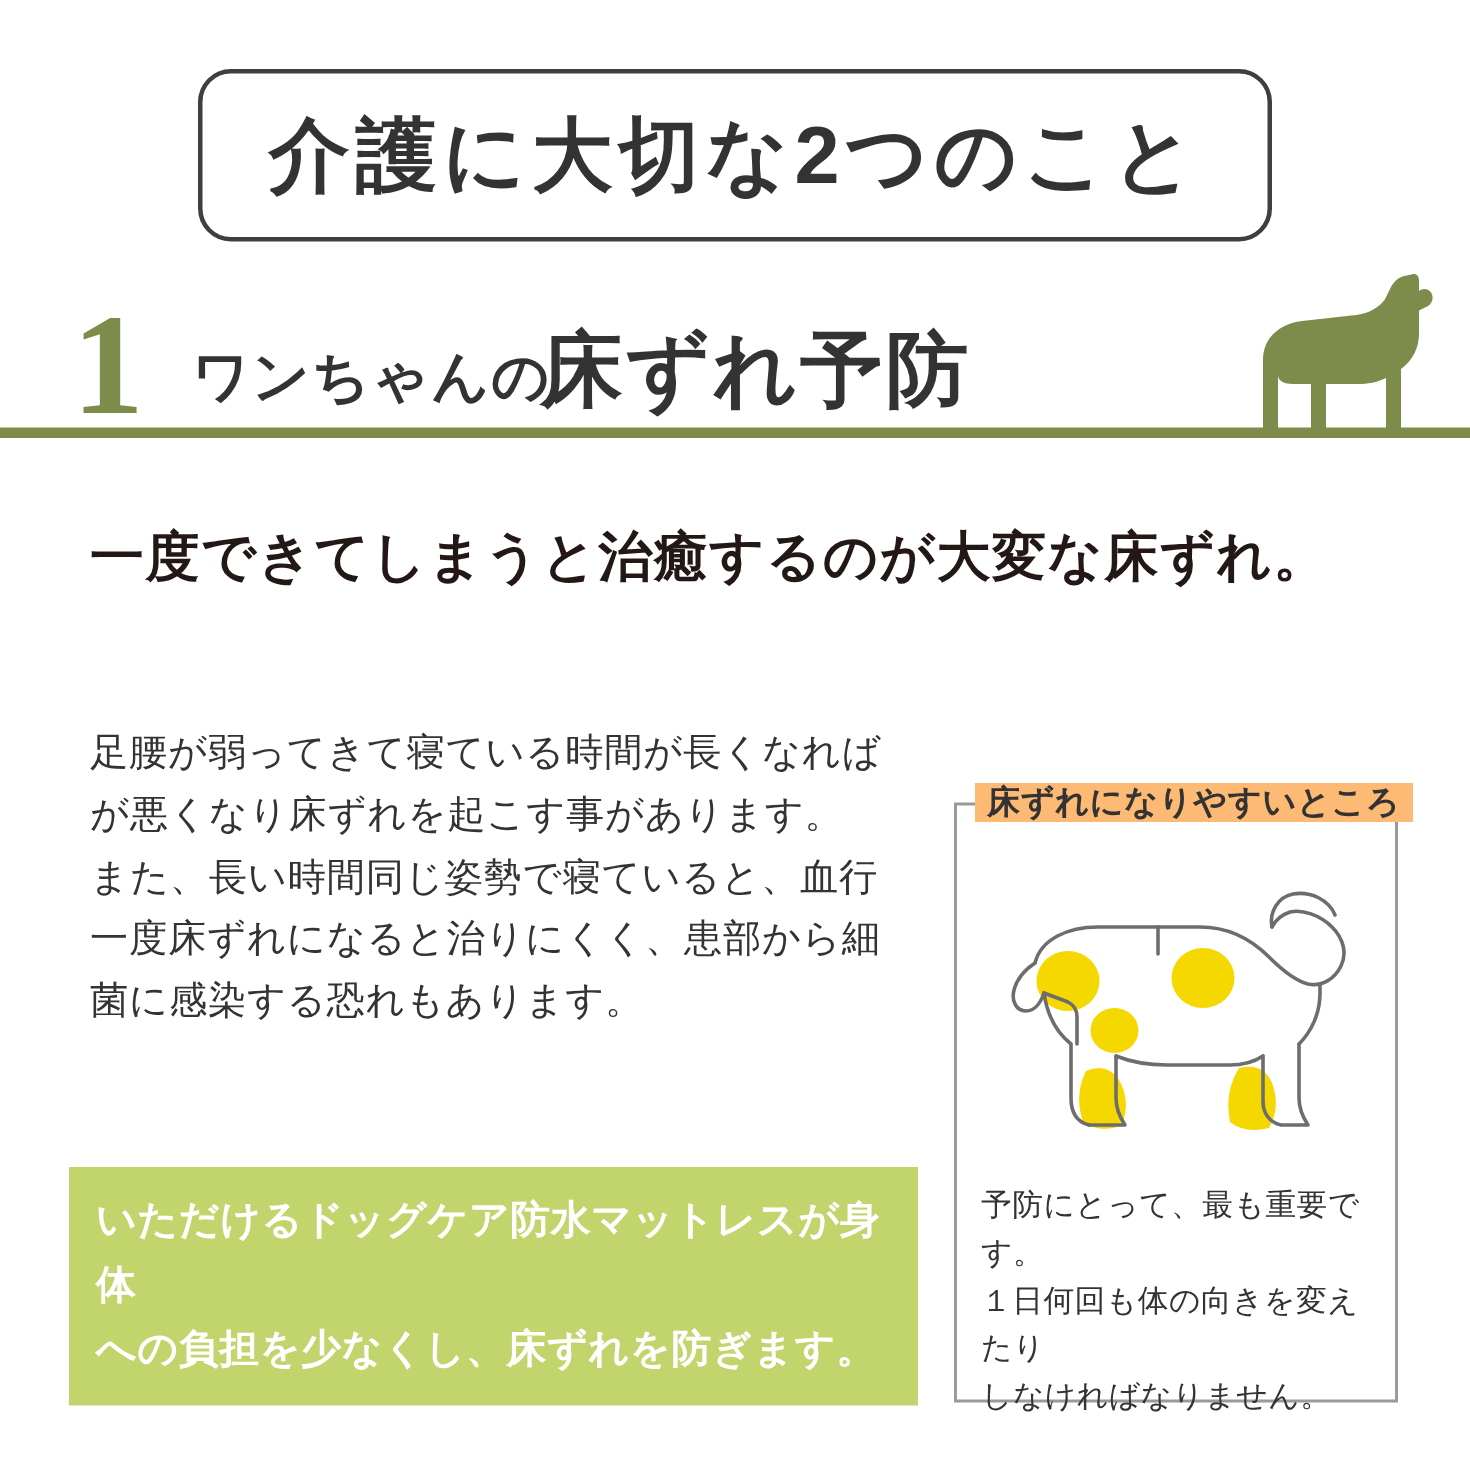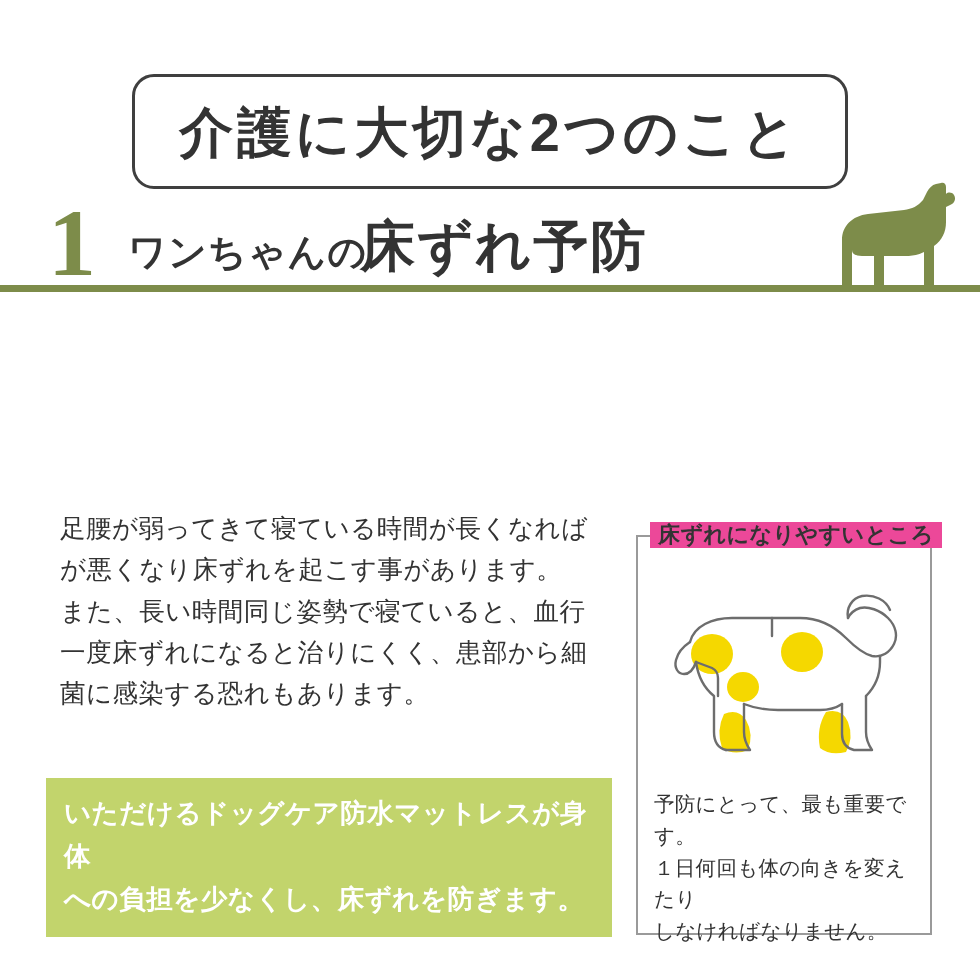--- a/index.html
+++ b/index.html
@@ -22,21 +22,20 @@
     left: 132px;
     top: 46px;
     width: 716px;
     height: 115px;
     border: 3px solid #3f3f3f;
     border-radius: 22px;
     box-sizing: border-box;
     display: flex;
     align-items: center;
     justify-content: center;
-    margin-top: 28px;
   }
   .title-text {
     font-size: 54px;
     font-weight: bold;
     letter-spacing: 4px;
     color: #333333;
     line-height: 1;
   }
 
   
@@ -106,21 +105,20 @@
   
   .body-copy {
     position: absolute;
     left: 60px;
     top: 482px;
     width: 560px;
     font-size: 25.5px;
     line-height: 1.62;
     color: #333333;
     letter-spacing: 0.5px;
-    margin-top: 26px;
   }
 
   
   .green-box {
     position: absolute;
     left: 46px;
     top: 778px;
     width: 566px;
     background: #c2d46c;
     padding: 14px 18px 16px 18px;
@@ -139,21 +137,21 @@
     top: 535px;
     width: 296px;
     height: 400px;
     border: 2px solid #9a9a9a;
     box-sizing: border-box;
   }
   .panel-title {
     position: absolute;
     left: 650px;
     top: 522px;
-    background: #ec4899;
+    background: #fdba74;
     padding: 0 8px;
     font-size: 22px;
     font-weight: bold;
     color: #333333;
     letter-spacing: 0.5px;
     line-height: 1.2;
   }
   .panel-dog {
     position: absolute;
     left: 650px;
@@ -187,20 +185,21 @@
 
 <div class="dog-silhouette">
   <svg viewBox="0 0 130 110" width="130" height="110" aria-hidden="true">
     <path fill="#7d8c4a" d="M14 108 L14 62 C14 48 24 38 40 36 L76 32 C84 31 90 28 95 22 L99 14 C101 10 104 7 108 6 L113 5 C116 4 118 6 118 9 L118 16 C120 14 124 14 126 17 C128 20 127 24 124 26 L118 29 L118 44 C118 54 114 62 106 68 L106 108 L96 108 L96 74 C90 77 84 78 77 78 L56 78 L56 108 L46 108 L46 78 L34 78 C28 78 24 76 24 72 L24 108 Z"></path>
   </svg>
 </div>
 
 <div class="band"></div>
 
 <div class="lead">
+  <span class="nowrap-line">一度できてしまうと治癒するのが大変な床ずれ。</span>
 </div>
 
 <div class="body-copy">
   <span class="nowrap-line">足腰が弱ってきて寝ている時間が長くなれば</span>
   <span class="nowrap-line">が悪くなり床ずれを起こす事があります。</span>
   <span class="nowrap-line">また、長い時間同じ姿勢で寝ていると、血行</span>
   <span class="nowrap-line">一度床ずれになると治りにくく、患部から細</span>
   <span class="nowrap-line">菌に感染する恐れもあります。</span>
 </div>
 

